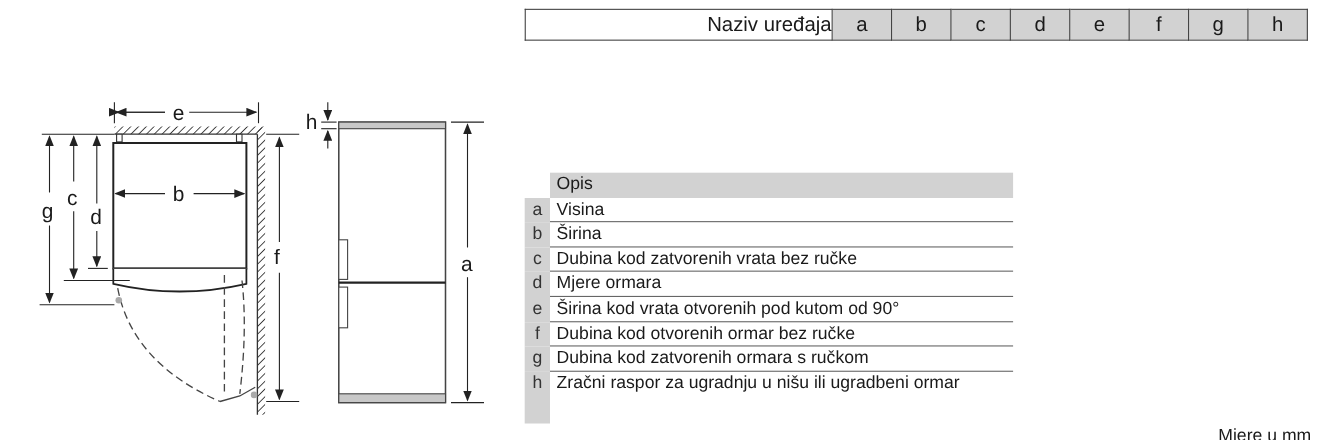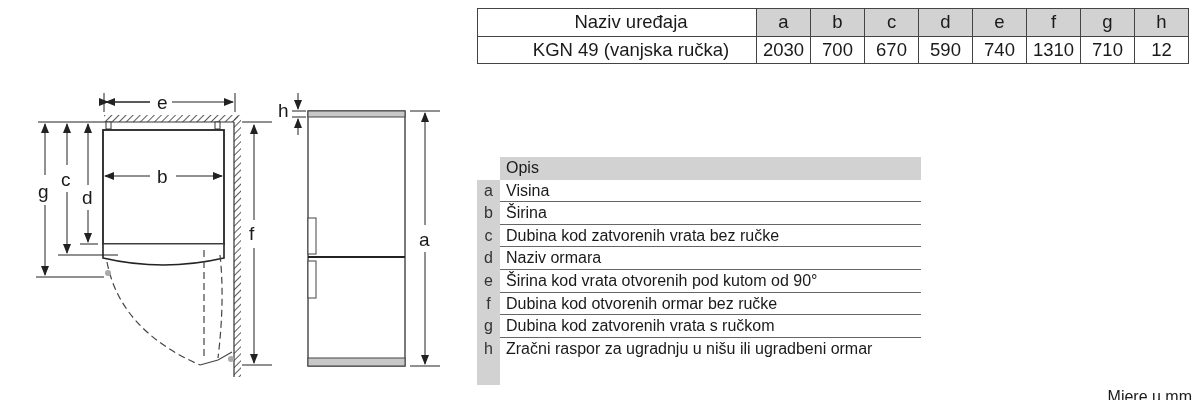--- a/index.html
+++ b/index.html
@@ -3,21 +3,21 @@
 <meta charset="utf-8">
 <style>
   html,body{margin:0;padding:0;background:#fff;}
   body{width:1200px;height:400px;position:relative;overflow:hidden;font-family:"Liberation Sans",sans-serif;color:#1a1a1a;}
   #diagram{position:absolute;left:0;top:0;width:470px;height:400px;}
   .lbl{font-family:"Liberation Sans",sans-serif;font-size:19px;fill:#1a1a1a;}
   
   #spec{position:absolute;left:477px;top:8px;border-collapse:collapse;font-size:18.5px;}
   #spec td,#spec th{border:1.5px solid #444;height:26.5px;padding:0;font-weight:normal;text-align:center;}
   #spec th.col{background:#d2d2d2;width:53px;}
-  #spec th.name,#spec td.name{text-align:center;padding-left:28px;width:250px;}
+  #spec th.name,#spec td.name{text-align:right;padding-left:28px;width:250px;}
   #spec td.num{width:53px;}
   
   #desc{position:absolute;left:477px;top:157px;width:444px;font-size:16px;}
   .drow{display:flex;height:22.6px;align-items:center;}
   .dletter{width:23px;height:100%;background:#d2d2d2;text-align:center;line-height:22.6px;color:#333;}
   .dtext{flex:1;height:100%;line-height:22.6px;padding-left:6px;border-bottom:1.5px solid #666;box-sizing:border-box;}
   .dhead .dletter{background:#fff;}
   .dhead .dtext{background:#d2d2d2;border-bottom:none;}
   .dfill{width:23px;height:25px;background:#d2d2d2;}
   #units{position:absolute;right:8px;top:388px;font-size:16px;}
@@ -120,31 +120,20 @@
     <th class="name">Naziv uređaja</th>
     <th class="col">a</th>
     <th class="col">b</th>
     <th class="col">c</th>
     <th class="col">d</th>
     <th class="col">e</th>
     <th class="col">f</th>
     <th class="col">g</th>
     <th class="col">h</th>
   </tr>
-  <tr>
-    <td class="name">KGN 49 (vanjska ručka)</td>
-    <td class="num">2030</td>
-    <td class="num">700</td>
-    <td class="num">670</td>
-    <td class="num">590</td>
-    <td class="num">740</td>
-    <td class="num">1310</td>
-    <td class="num">710</td>
-    <td class="num">12</td>
-  </tr>
 </tbody>
   </table>
 
 <div id="desc">
   <div class="drow dhead">
     <div class="dletter"></div>
     <div class="dtext">Opis</div>
   </div>
   <div class="drow">
     <div class="dletter">a</div>
@@ -153,33 +142,33 @@
   <div class="drow">
     <div class="dletter">b</div>
     <div class="dtext">Širina</div>
   </div>
   <div class="drow">
     <div class="dletter">c</div>
     <div class="dtext">Dubina kod zatvorenih vrata bez ručke</div>
   </div>
   <div class="drow">
     <div class="dletter">d</div>
-    <div class="dtext">Naziv ormara</div>
+    <div class="dtext">Mjere ormara</div>
   </div>
   <div class="drow">
     <div class="dletter">e</div>
     <div class="dtext">Širina kod vrata otvorenih pod kutom od 90°</div>
   </div>
   <div class="drow">
     <div class="dletter">f</div>
     <div class="dtext">Dubina kod otvorenih ormar bez ručke</div>
   </div>
   <div class="drow">
     <div class="dletter">g</div>
-    <div class="dtext">Dubina kod zatvorenih vrata s ručkom</div>
+    <div class="dtext">Dubina kod zatvorenih ormara s ručkom</div>
   </div>
   <div class="drow">
     <div class="dletter">h</div>
     <div class="dtext" style="border-bottom:none">Zračni raspor za ugradnju u nišu ili ugradbeni ormar</div>
   </div>
   <div class="dfill"></div>
 </div>
 
 <div id="units">Mjere u mm</div>
 

